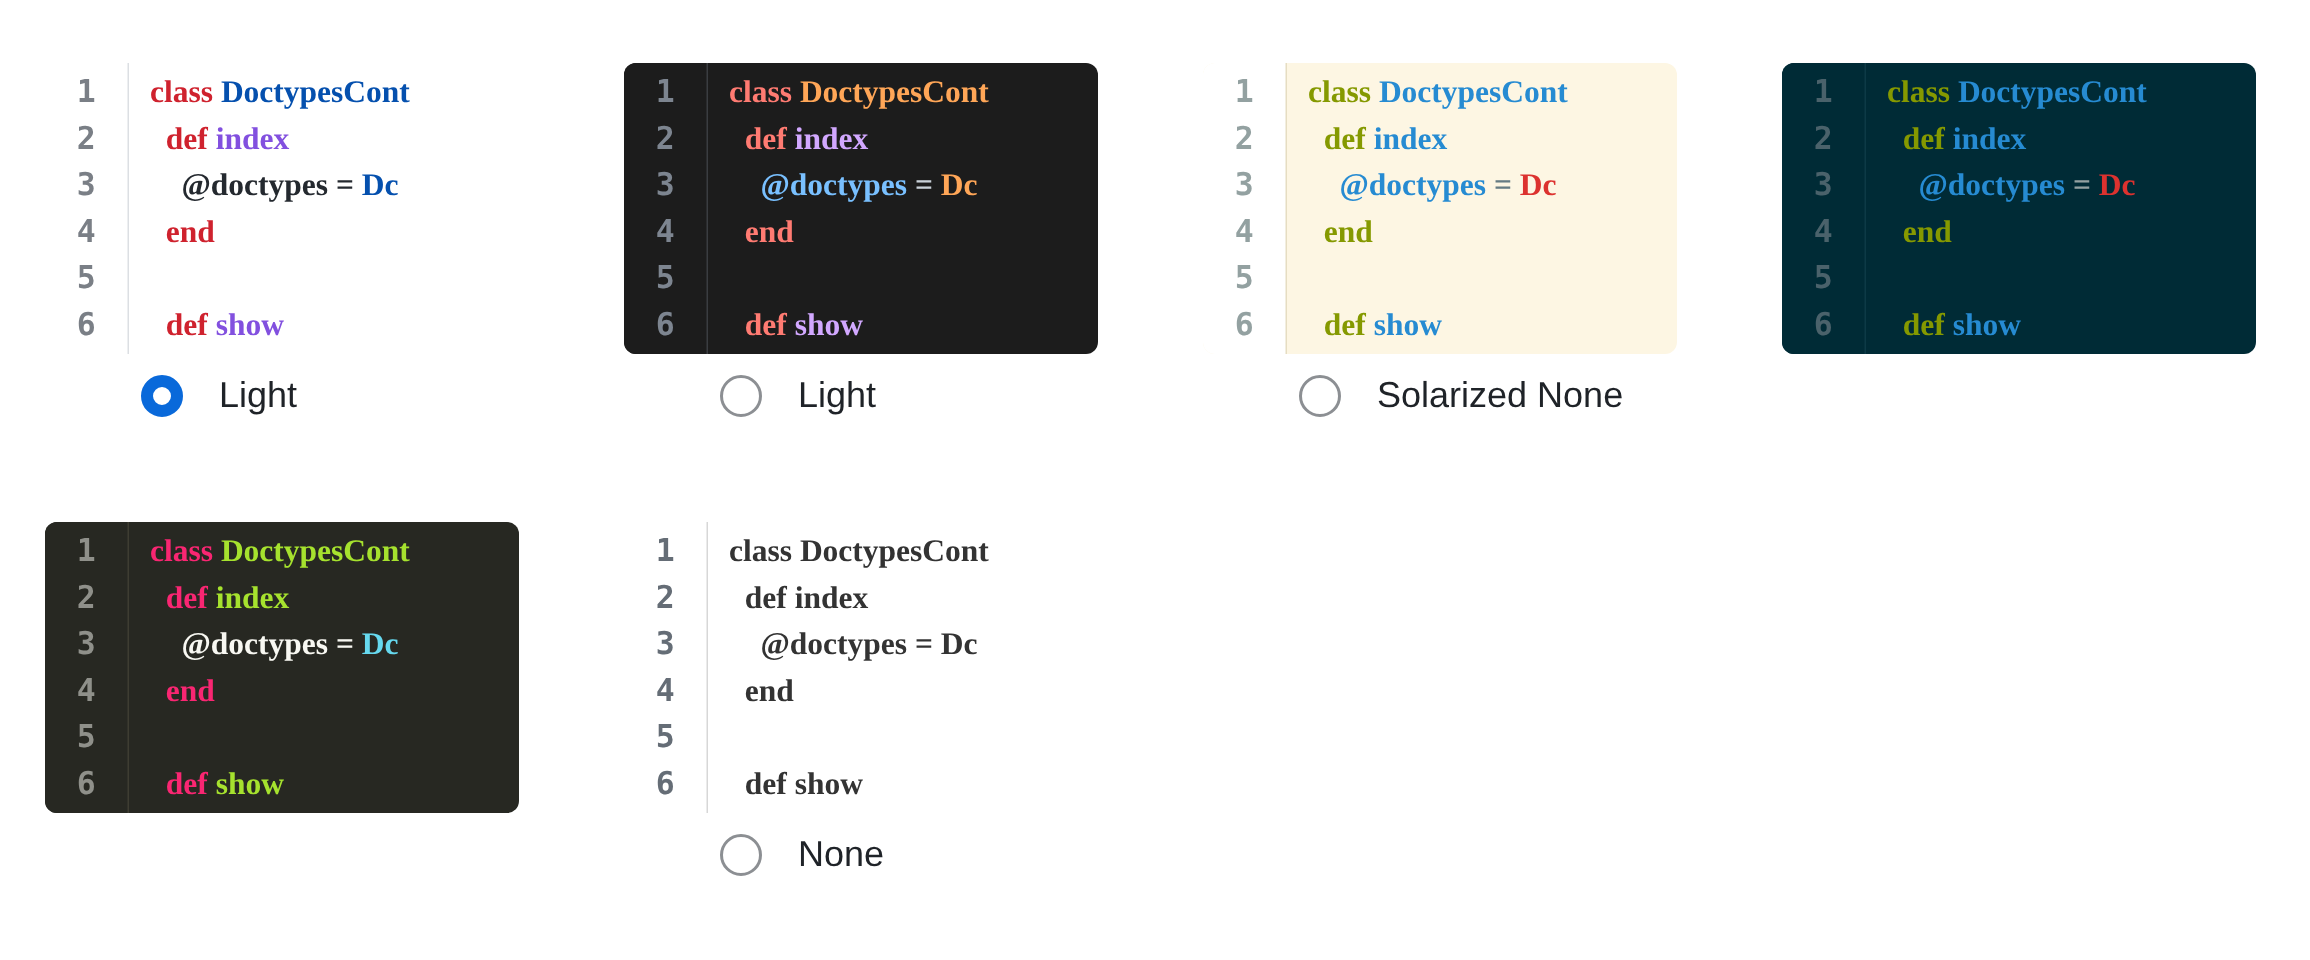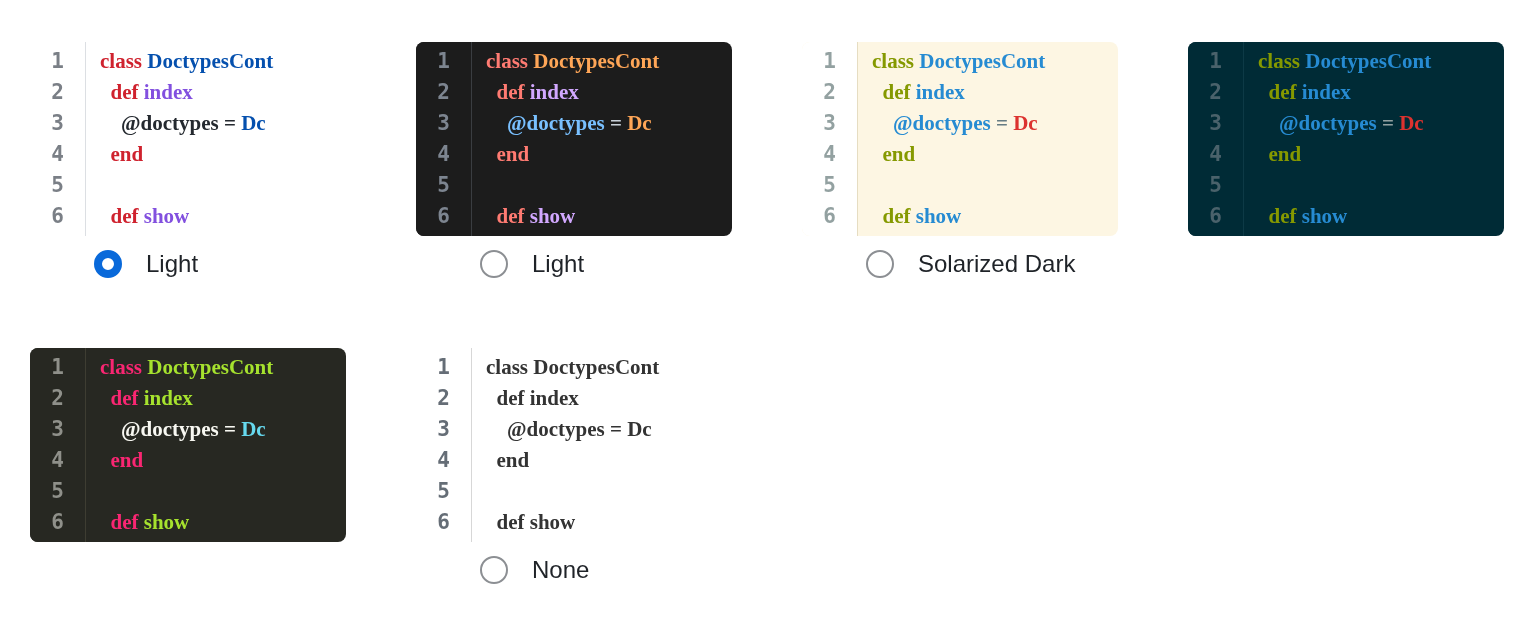--- a/index.html
+++ b/index.html
@@ -178,21 +178,21 @@
             <div>2</div>
             <div>3</div>
             <div>4</div>
             <div>5</div>
             <div>6</div>
           </div>
           <div class="code"><div><span class="kw">class </span><span class="cls">DoctypesCont</span></div><div><span class="kw">  def </span><span class="fn">index</span></div><div><span>    </span><span class="ivar">@doctypes</span><span> = </span><span class="const">Dc</span></div><div><span class="kw">  end</span></div><div><span></span></div><div><span class="kw">  def </span><span class="fn">show</span></div></div>
         </div>
         <div class="radio-row">
           <div class="radio"></div>
-          <div class="radio-label">Solarized Dark</div>
+          <div class="radio-label">Solarized None</div>
         </div>
       </div>
       <div class="theme-option theme-sol-dark">
         <div class="preview">
           <div class="gutter">
             <div>1</div>
             <div>2</div>
             <div>3</div>
             <div>4</div>
             <div>5</div>

